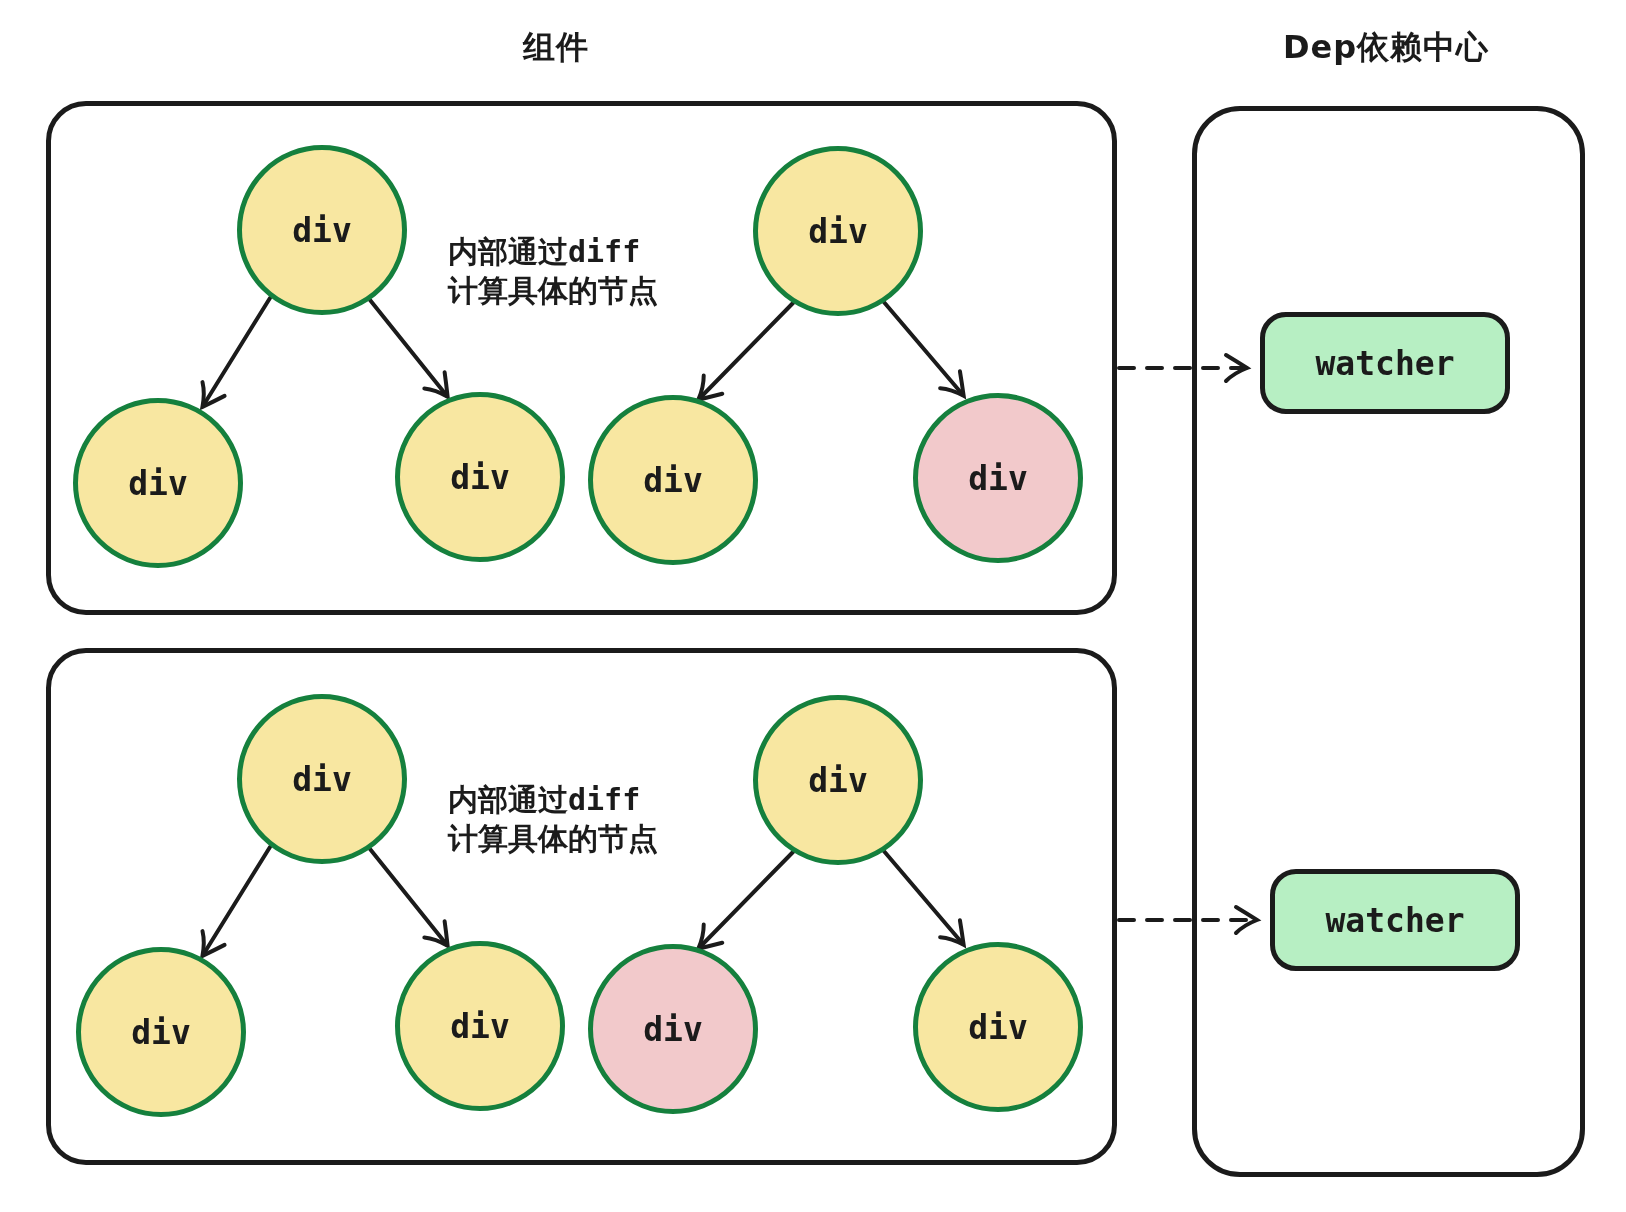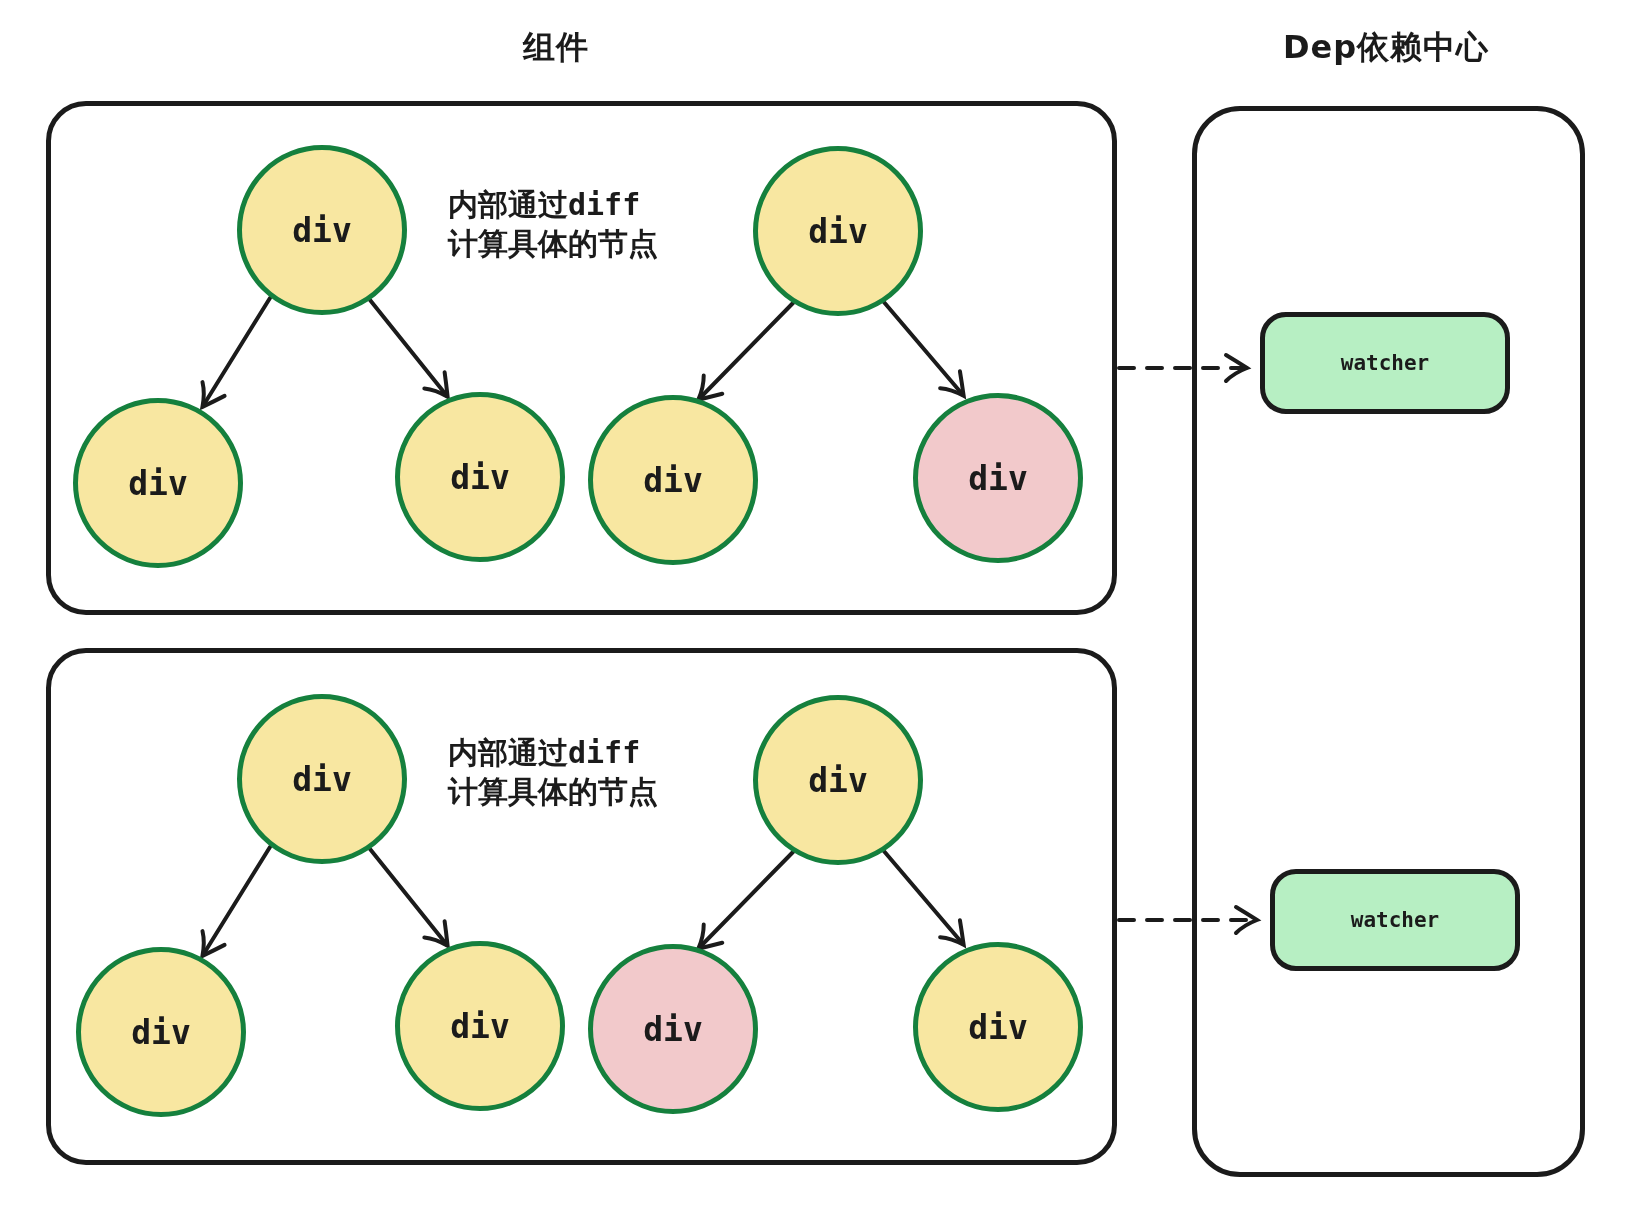--- a/index.html
+++ b/index.html
@@ -59,34 +59,35 @@
   .node-pink   { background: #f2c9cb; }
   .note {
     position: absolute;
     font-family: "DejaVu Sans Mono", monospace;
     font-size: 30px;
     font-weight: 600;
     line-height: 39px;
     color: #1b1b1b;
     white-space: nowrap;
     z-index: 2;
+    margin-top: 47px;
   }
   .watcher {
     position: absolute;
     width: 250px;
     height: 102px;
     background: #b7efc3;
     border: 5px solid #1b1b1b;
     border-radius: 26px;
     box-sizing: border-box;
     display: flex;
     align-items: center;
     justify-content: center;
     font-family: "DejaVu Sans Mono", monospace;
-    font-size: 21px;
+    font-size: 33px;
     font-weight: 600;
     color: #1b1b1b;
     z-index: 3;
   }
   svg.arrows {
     position: absolute;
     left: 0;
     top: 0;
     z-index: 2;
     pointer-events: none;

